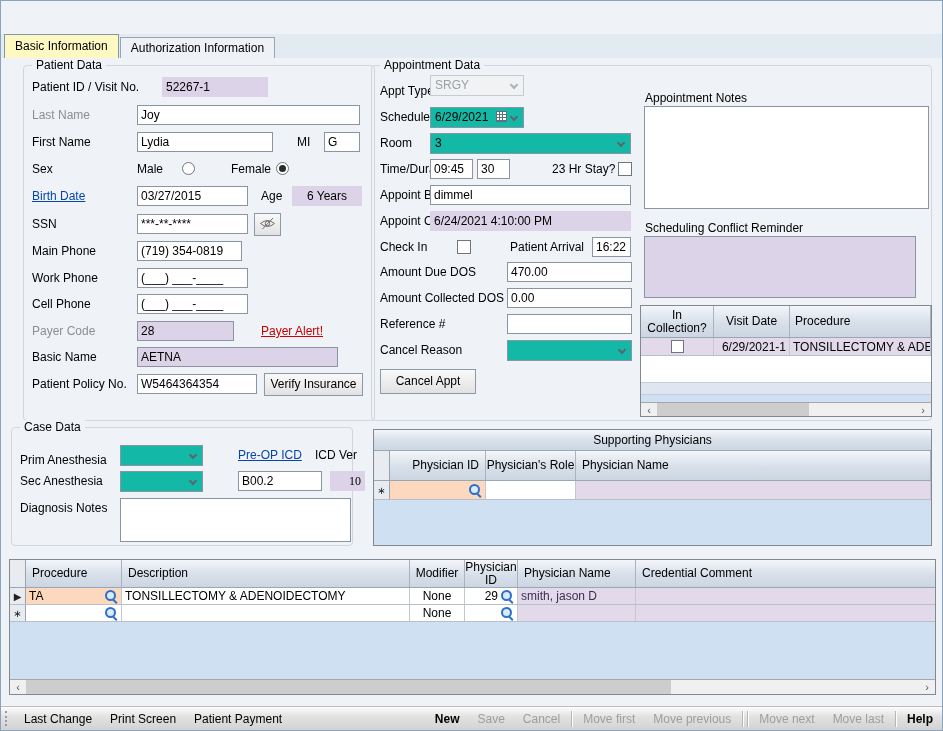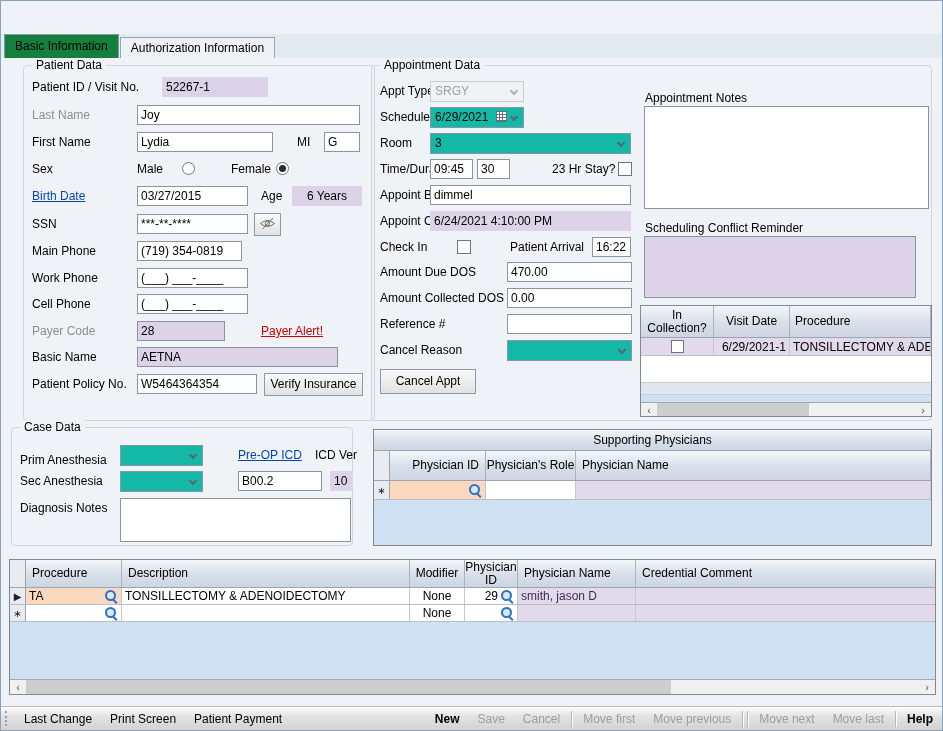--- a/index.html
+++ b/index.html
@@ -12,21 +12,21 @@
   .title-text{position:absolute;left:38px;top:8px;color:#fff;font-weight:bold;font-size:13px;
     text-shadow:0 1px 1px rgba(0,0,0,.35);}
   .cap-btn{position:absolute;top:6px;border-radius:3px;text-align:center;cursor:default;}
   .btn-min{right:39px;width:21px;height:17px;background:linear-gradient(#fae3a0,#eaa93f);border:1px solid #a8732b;}
   .btn-min .dash{position:absolute;left:5px;right:5px;bottom:3px;height:3px;background:#fff;border:1px solid #b98a3a;}
   .btn-close{right:10px;width:24px;height:20px;background:linear-gradient(#f6cfa8,#e08a4e);border:1px solid #a65f2e;
     color:#fff;font-weight:bold;font-size:15px;line-height:18px;text-shadow:0 1px 1px #8d4a20;}
   
   .tabstrip{position:absolute;top:33px;left:0;right:0;height:24px;background:#e2eaf2;display:flex;align-items:flex-end;padding-left:3px;}
   .tab{height:21px;line-height:20px;padding:0 10px;background:#eef1f5;border:1px solid #97a5b3;border-bottom:none;margin-right:1px;}
-  .tab.active{height:24px;line-height:23px;background:#15803d;border-color:#8496a8;position:relative;z-index:2;}
+  .tab.active{height:24px;line-height:23px;background:#fef9c3;border-color:#8496a8;position:relative;z-index:2;}
   .content{position:absolute;top:57px;left:0;right:0;bottom:24px;background:#eff3f7;overflow:hidden;}
   
   .grp{position:absolute;border:1px solid #d2d5d9;border-radius:4px;}
   .grp-title{position:absolute;top:-8px;left:8px;background:#eff3f7;padding:0 4px;white-space:nowrap;}
   .lbl{position:absolute;line-height:20px;white-space:nowrap;}
   .lbl-dim{color:#8b8f94;}
   .link{color:#0645ad;text-decoration:underline;cursor:pointer;}
   .alert{color:#cc0000;text-decoration:underline;cursor:pointer;}
   .tbx{position:absolute;height:20px;background:#fff;border:1px solid #8b95a2;padding:0 3px;
     font-family:inherit;font-size:12px;color:#000;}
@@ -123,21 +123,21 @@
       <span class="lbl" style="left:8px;top:175px;">Main Phone</span>
       <input class="tbx" style="left: 113px; top: 175px; width: 105px;" value="(719) 354-0819">
 
       <span class="lbl" style="left:8px;top:202px;">Work Phone</span>
       <input class="tbx" style="left: 113px; top: 202px; width: 111px;" value="(___) ___-____">
 
       <span class="lbl" style="left:8px;top:228px;">Cell Phone</span>
       <input class="tbx" style="left: 113px; top: 228px; width: 111px;" value="(___) ___-____">
 
       <span class="lbl lbl-dim" style="left:8px;top:255px;">Payer Code</span>
-      <span class="tbx lav" style="left:113px;top:255px;width:88px;line-height:18px;">28</span>
+      <span class="tbx lav" style="left:113px;top:255px;width:97px;line-height:18px;">28</span>
       <span class="lbl alert" style="left:237px;top:255px;">Payer Alert!</span>
 
       <span class="lbl" style="left:8px;top:281px;">Basic Name</span>
       <span class="tbx lav" style="left:113px;top:281px;width:201px;line-height:18px;">AETNA</span>
 
       <span class="lbl" style="left:8px;top:308px;">Patient Policy No.</span>
       <input class="tbx" style="left: 113px; top: 308px; width: 120px;" value="W5464364354">
       <div class="btn" style="left:240px;top:307px;width:99px;height:23px;">Verify Insurance</div>
     </div>
 
@@ -149,31 +149,31 @@
           <span class="chev"></span>
         </div>
       <span class="lbl link" style="left:226px;top:17px;">Pre-OP ICD</span>
       <span class="lbl" style="left:303px;top:17px;">ICD Ver</span>
 
       <span class="lbl" style="left:8px;top:43px;">Sec Anesthesia</span>
       <div class="cbo" style="left:108px;top:43px;width:83px;">
           <span class="chev"></span>
         </div>
       <input class="tbx" style="left: 226px; top: 43px; width: 84px;" value="B00.2">
-      <span class="flat" style="left:318px;top:43px;width:23px;text-align:left;">10</span>
+      <span class="flat" style="left:318px;top:43px;width:35px;text-align:right;font-family:Liberation Serif, serif;">10</span>
 
       <span class="lbl" style="left:8px;top:70px;">Diagnosis Notes</span>
       <div class="ta" style="left:108px;top:70px;width:231px;height:44px;"></div>
     </div>
 
     <div class="grp" style="left:370px;top:7px;width:561px;height:356px;">
       <span class="grp-title">Appointment Data</span>
 
       <span class="lbl" style="left:8px;top:15px;">Appt Type</span>
-      <div class="cbo disabled" style="left:58px;top:15px;width:94px;">
+      <div class="cbo disabled" style="left:58px;top:9px;width:94px;">
         <span>SRGY</span>
         <span class="chev"></span>
       </div>
 
       <span class="lbl" style="left:8px;top:41px;">Schedule Date</span>
       <div class="cbo" style="left:58px;top:41px;width:94px;padding-right:30px;">
         <span>6/29/2021</span>
         <span class="cal" style="position:absolute;right:16px;top:3px;"></span>
         <span class="chev"></span>
       </div>

